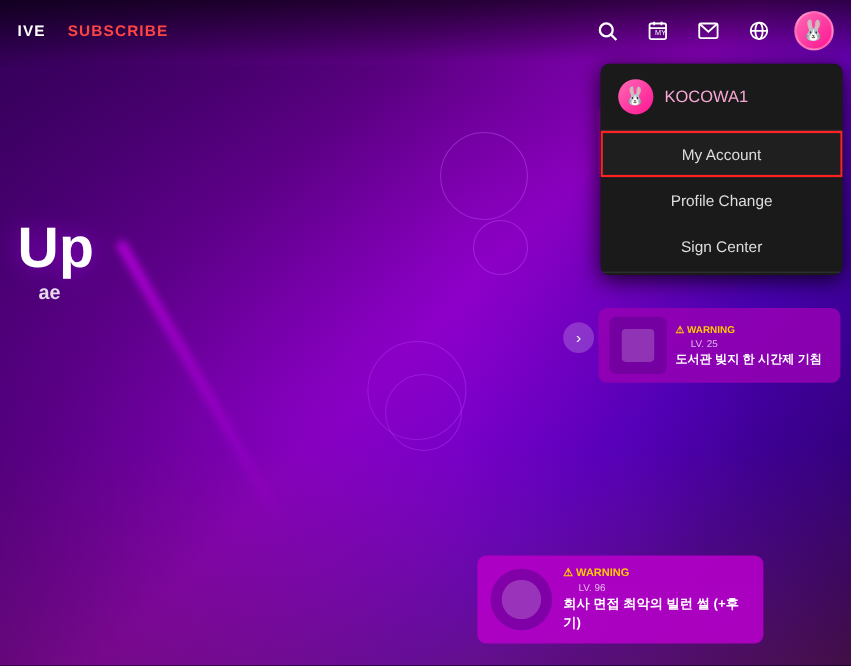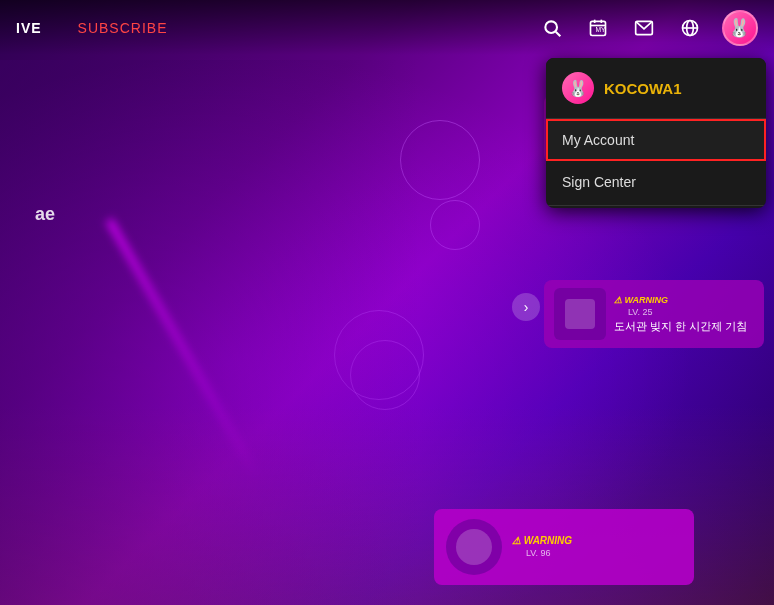--- a/index.html
+++ b/index.html
@@ -86,24 +86,23 @@
     .nav-live {
       color: #fff;
       font-size: 14px;
       font-weight: bold;
       letter-spacing: 1px;
     }
 
     .nav-subscribe {
       color: #ff4444;
       font-size: 14px;
-      font-weight: normal;
+      font-weight: bold;
       letter-spacing: 1px;
       cursor: pointer;
-      margin-left: 16px;
     }
 
     .nav-right {
       margin-left: auto;
       display: flex;
       align-items: center;
       gap: 18px;
     }
 
     .nav-icon {
@@ -157,33 +156,34 @@
       height: 32px;
       border-radius: 50%;
       background: linear-gradient(135deg, #ff69b4, #ff1493);
       display: flex;
       align-items: center;
       justify-content: center;
       font-size: 16px;
     }
 
     .dropdown-username {
-      color: #eab308;
+      color: #f9a8d4;
       font-size: 15px;
-      font-weight: bold;
+      font-weight: normal;
     }
 
     .dropdown-item {
       padding: 13px 16px;
       color: #ddd;
       font-size: 14px;
       cursor: pointer;
       transition: background 0.1s;
       display: flex;
       align-items: center;
+      justify-content: center;
     }
 
     .dropdown-item.highlighted {
       background: #1f1f1f;
       outline: 2px solid #ff2222;
       outline-offset: -2px;
     }
 
     .dropdown-divider {
       height: 1px;
@@ -227,34 +227,33 @@
       flex: 1;
     }
 
     .card-tag {
       font-size: 9px;
       color: #ffcc00;
       font-weight: bold;
       display: flex;
       align-items: center;
       gap: 3px;
-      font-style: italic;
     }
 
     .card-lv {
       font-size: 9px;
       color: rgba(255,255,255,0.7);
       margin: 2px 0;
       padding-left: 14px;
     }
 
     .card-title {
       font-size: 11px;
       color: #fff;
-      font-weight: normal;
+      font-weight: bold;
     }
 
     .card-right-2 {
       position: absolute;
       right: 10px;
       top: 280px;
       width: 220px;
       background: rgba(150,0,180,0.85);
       border-radius: 8px;
       padding: 8px 10px;
@@ -357,20 +356,21 @@
 <div class="light-beam"></div>
 
 <div class="circle-deco" style="width:80px;height:80px;left:400px;top:120px;"></div>
 <div class="circle-deco" style="width:50px;height:50px;left:430px;top:200px;"></div>
 <div class="circle-deco" style="width:70px;height:70px;left:350px;top:340px;"></div>
 <div class="circle-deco" style="width:90px;height:90px;right:350px;top:310px;"></div>
 
 <div class="person"></div>
 
 <div class="hero-text">
+  <div class="hero-text-up">Up</div>
   <div class="hero-text-sub">ae</div>
 </div>
 
 <nav class="navbar">
   <div class="nav-left">
     <span class="nav-live">IVE</span>
     <span class="nav-subscribe">SUBSCRIBE</span>
   </div>
   <div class="nav-right">
     <div class="nav-icon">
@@ -411,20 +411,23 @@
   <div class="dropdown-header">
     <div class="dropdown-avatar">
       <span>🐰</span>
     </div>
     <span class="dropdown-username">KOCOWA1</span>
   </div>
   <div class="dropdown-item highlighted">
     <span>My Account</span>
   </div>
   <div class="dropdown-item">
+    <span>Profile Change</span>
+  </div>
+  <div class="dropdown-item">
     <span>Sign Center</span>
   </div>
   <div class="dropdown-divider"></div>
 </div>
 
 <div class="card-right-1">
   <div class="card-thumb">
     <svg width="30" height="30" viewBox="0 0 30 30" fill="rgba(255,255,255,0.2)">
         <rect width="30" height="30" rx="4"></rect>
       </svg>
@@ -453,14 +456,15 @@
 
 <div class="warning-card">
   <div class="warning-thumb">
     <svg width="36" height="36" viewBox="0 0 36 36" fill="rgba(255,255,255,0.2)">
         <rect width="36" height="36" rx="18"></rect>
       </svg>
   </div>
   <div class="warning-info">
     <div class="card-tag">⚠ WARNING</div>
     <div class="card-lv">LV. 96</div>
+    <div class="card-title">회사 면접 최악의 빌런 썰 (+후기)</div>
   </div>
 </div>
 
 </body></html>

